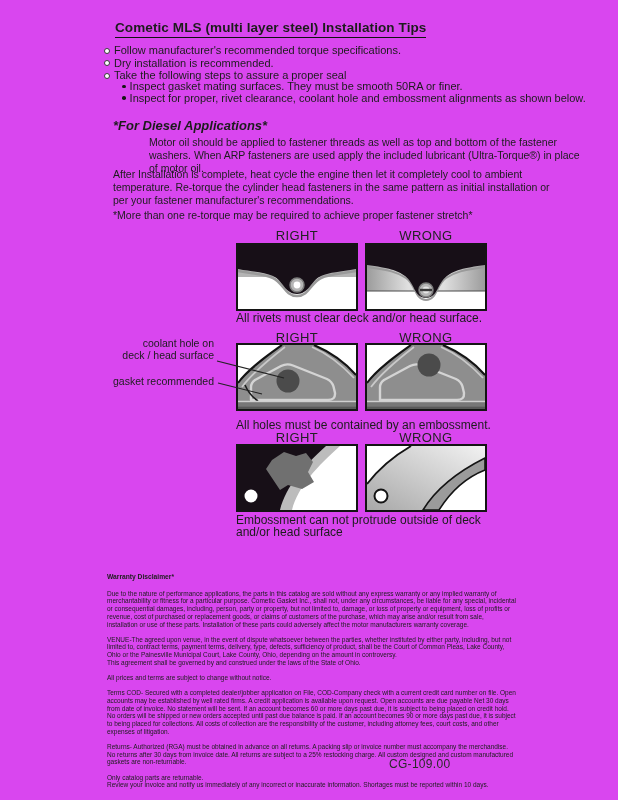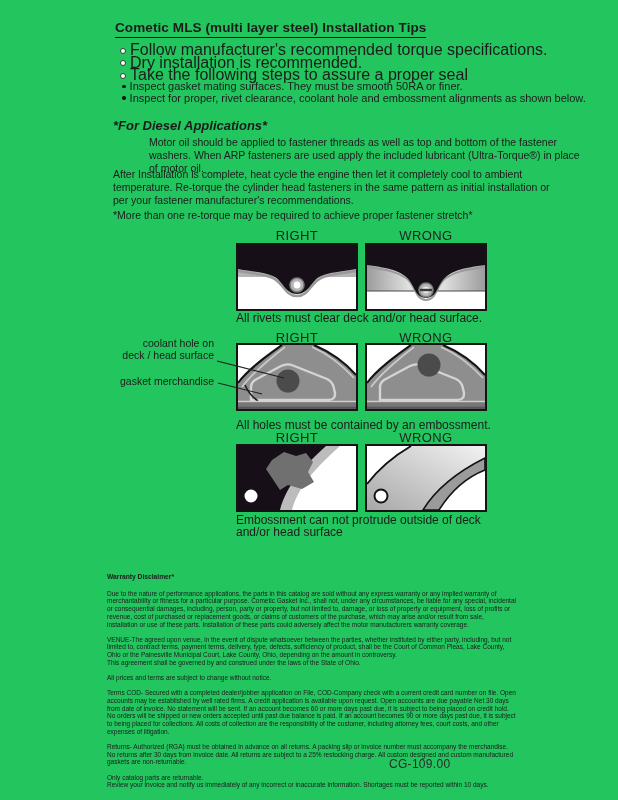--- a/index.html
+++ b/index.html
@@ -1,28 +1,28 @@
 <!DOCTYPE html>
 <html><head>
 <meta charset="utf-8">
 <style>
   html,body{margin:0;padding:0;background:#e8e8e8;}
   .page{
-    position:relative;width:618px;height:800px;background:#22c55e;
+    position:relative;width:618px;height:800px;background:#d946ef;
     font-family:"Liberation Sans", sans-serif;color:#1c1c1c;overflow:hidden;
     margin:0 auto;
   }
   .abs{position:absolute;}
 
   
   .doc-title{
     left:115px;top:20px;font-size:13.5px;font-weight:bold;
     border-bottom:1.6px solid #111;padding-bottom:2px;letter-spacing:.1px;
   }
-  .bullet-list{left:120px;top:44px;font-size:16px;line-height:12.5px;}
+  .bullet-list{left:104px;top:44px;font-size:11px;line-height:12.5px;}
   .bullet-item{display:flex;align-items:flex-start;}
   .b-marker{
     width:4px;height:4px;border:1px solid #3a3a3a;border-radius:50%;
     margin:3.5px 4px 0 0;flex:none;background:#fff;
   }
   .sub-list{left:122px;top:81px;font-size:11px;line-height:11.5px;}
   .s-marker{
     width:3.6px;height:3.6px;border-radius:50%;background:#151515;
     margin:3.6px 4px 0 0;flex:none;
   }
@@ -122,21 +122,21 @@
     <rect x="1" y="1" width="120" height="66" fill="none" stroke="#141414" stroke-width="2"></rect>
   </svg>
 
   <div class="abs caption" style="top:312px;">All rivets must clear deck and/or head surface.</div>
 
   <div class="abs rw-label" style="left:236px;top:330px;">RIGHT</div>
   <div class="abs rw-label" style="left:365px;top:330px;">WRONG</div>
 
   <div class="abs anno" style="top:338px;">coolant hole on
 deck / head surface</div>
-  <div class="abs anno" style="top:376px;">gasket merchandise</div>
+  <div class="abs anno" style="top:376px;">gasket recommended</div>
 
   <svg class="abs panel" style="left:236px;top:343px;" viewBox="0 0 122 68">
     <rect x="2" y="2" width="118" height="64" fill="#8e8e8e"></rect>
     <path d="M2,2 H46 C32,12 12,26 2,40 Z" fill="#ffffff"></path>
     <path d="M78,2 H120 V32 C106,16 92,8 78,2 Z" fill="#ffffff"></path>
     <path d="M46,2 C32,12 12,26 2,40" stroke="#141414" stroke-width="2" fill="none"></path>
     <path d="M78,2 C92,8 106,16 120,32" stroke="#141414" stroke-width="2" fill="none"></path>
     <path d="M49,4 C36,14 18,28 6,44" stroke="#c9c9c9" stroke-width="1.8" fill="none"></path>
     <path d="M76,4 C90,10 103,19 118,35" stroke="#c9c9c9" stroke-width="1.8" fill="none"></path>
     <path d="M15,57 L15,44 Q15,40 19,37 L45,23 Q51,20 57,22.5 L91,36 Q96,38.5 97.5,43.5 L99,50 Q99.5,57 92,57 Z" fill="none" stroke="#d4d4d4" stroke-width="2.4" stroke-linejoin="round"></path>

